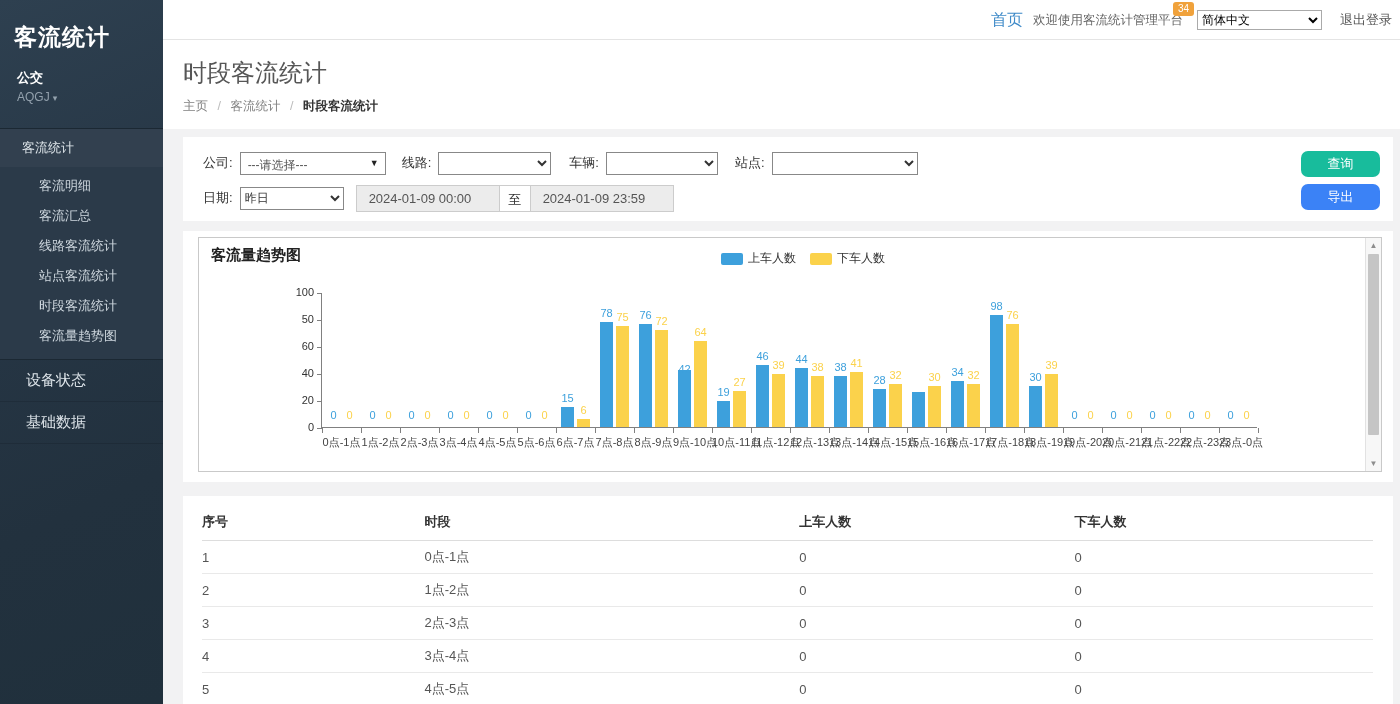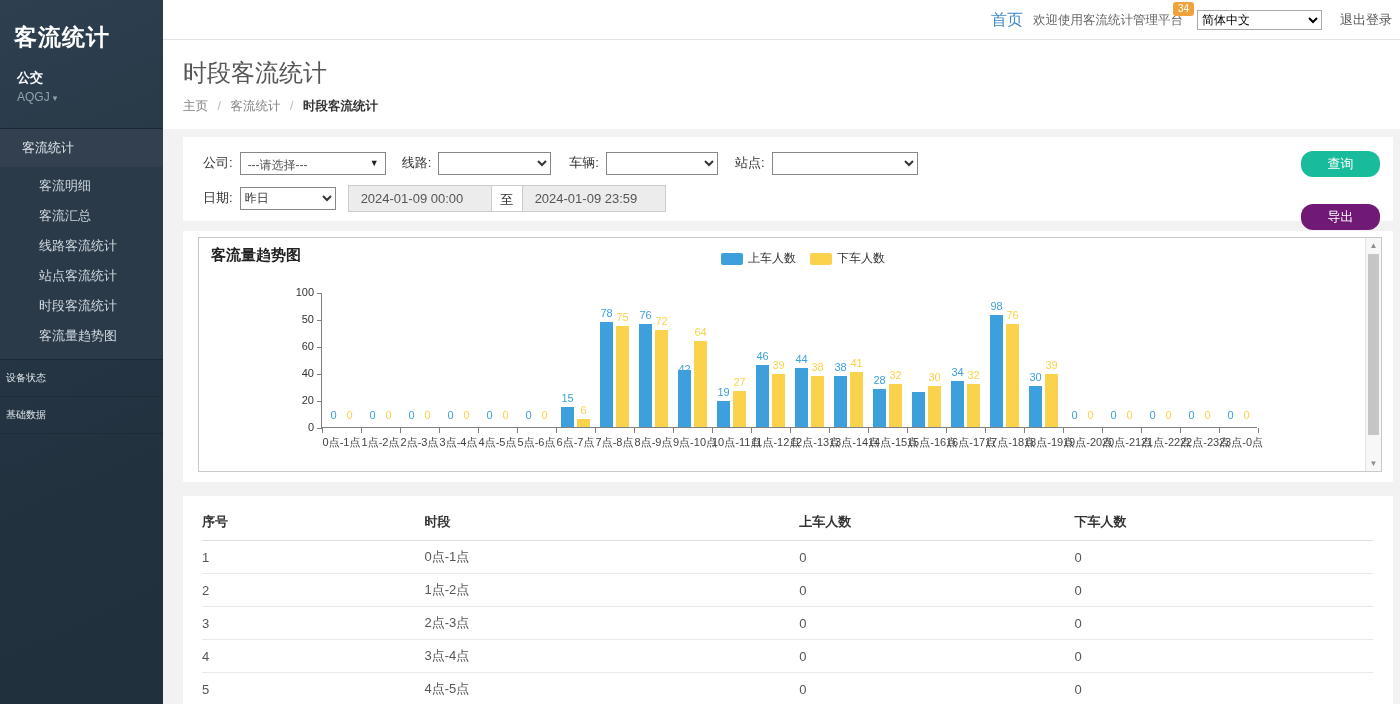--- a/index.html
+++ b/index.html
@@ -12,21 +12,21 @@
   .logo-title { padding:22px 14px 0 14px; font-size:23px; font-weight:bold; color:#fff; letter-spacing:1px; }
   .org { padding:16px 16px 0 17px; font-size:13px; font-weight:bold; color:#fff; }
   .account { padding:3px 16px 0 17px; font-size:12px; color:#93a1ad; }
   .account .caret { font-size:9px; margin-left:3px; }
   .menu { margin-top:24px; border-top:1px solid #1b2833; }
   .menu-section-expanded { background:#2b3a49; border-bottom:1px solid #1b2833; }
   .menu-header { display:block; padding:10px 10px 10px 22px; font-size:13px; color:#dde4e9;
     background:#32404f; cursor:pointer; }
   .submenu { padding:4px 0 8px 0; }
   .submenu-item { padding:6px 8px 6px 39px; font-size:13px; color:#cfd8df; cursor:pointer; }
-  .menu-item { display:block; padding:11px 10px 11px 6px; font-size:10px; color:#dde4e9;
+  .menu-item { display:block; padding:11px 10px 11px 26px; font-size:15px; color:#dde4e9;
     border-bottom:1px solid rgba(0,0,0,0.12); cursor:pointer; }
 
   
   .main { position:absolute; left:163px; top:0; width:1237px; height:704px; }
 
   .topbar { height:40px; background:#fff; border-bottom:1px solid #e4e4e4; position:relative; }
   .topbar-right { position:absolute; right:8px; top:0; height:40px; display:flex; align-items:center; }
   .home-link { color:#3e8ac8; font-size:16px; margin-right:10px; cursor:pointer; }
   .welcome { color:#666; font-size:12.5px; margin-right:14px; }
   .lang-wrap { position:relative; margin-right:18px; }
@@ -49,29 +49,29 @@
   .filter-panel { position:relative; height:84px; padding:13px 0 0 20px; margin-bottom:10px; }
   .filter-row { display:flex; align-items:center; height:26px; margin-bottom:9px; font-size:13px; color:#333; }
   .flabel { margin-right:7px; }
   .sel-custom { position:relative; width:146px; height:23px; border:1px solid #888; background:#fff;
     font-size:12px; color:#555; padding:4px 18px 0 7px; cursor:pointer; }
   .sel-custom .arrow-filled { position:absolute; right:6px; top:5px; font-size:9px; color:#222; }
   select.native { height:23px; font-size:12px; border:1px solid #888; background:#fff; color:#333; }
   .w-line { width:113px; margin-right:18px; }
   .w-veh { width:112px; margin-right:16px; }
   .w-sta { width:146px; }
-  .w-date { width:96px; }
+  .w-date { width:104px; }
   .gap-line { margin-right:16px; } .gap-veh { margin-right:17px; }
   .date-group { display:flex; margin-left:12px; }
   .date-input { width:144px; height:27px; background:#ececec; border:1px solid #ccc; font-size:13px;
     color:#555; padding:0 12px; font-family:"Liberation Sans",sans-serif; }
   .date-sep { width:30px; height:27px; background:#fff; border:1px solid #ccc; border-left:none; border-right:none;
     text-align:center; line-height:27px; font-size:13px; color:#333; }
   .btn-col { position:absolute; right:13px; top:14px; display:flex; flex-direction:column; }
-  .btn { width:79px; height:26px; border:none; border-radius:12px; color:#fff; font-size:13px; cursor:pointer;
+  .btn { width:79px; height:26px; border:none; border-radius:7px; color:#fff; font-size:13px; cursor:pointer;
     font-family:"Liberation Sans",sans-serif; }
   .btn-search { margin-bottom:7px; }
 
   
   .chart-panel { height:251px; padding:6px 11px 0 15px; margin-bottom:14px; }
   .chart-box { position:relative; height:235px; border:1px solid #c9c9c9; background:#fff; overflow:hidden; }
   .chart-title { position:absolute; left:12px; top:8px; font-size:15px; font-weight:bold; color:#222; }
   .legend { position:absolute; left:522px; top:12px; display:flex; align-items:center; font-size:12px; color:#333; }
   .legend-item { display:flex; align-items:center; margin-right:14px; cursor:pointer; }
   .legend-swatch { width:22px; height:12px; border-radius:2px; margin-right:5px; }
@@ -179,21 +179,21 @@
           <option>昨日</option>
         </select>
         <div class="date-group">
           <input class="date-input" readonly="" value="2024-01-09 00:00" style="">
           <span class="date-sep">至</span>
           <input class="date-input" readonly="" value="2024-01-09 23:59" style="">
         </div>
       </div>
       <div class="btn-col">
         <button class="btn btn-search" style="background: rgb(24, 188, 156);">查询</button>
-        <button class="btn btn-export" style="background: #701a75; margin-top: 20px;">导出</button>
+        <button class="btn btn-export" style="background: #3b82f6;">导出</button>
       </div>
     </div>
 
     <div class="panel chart-panel">
       <div class="chart-box">
         <div class="chart-title">客流量趋势图</div>
         <div class="legend">
           <span class="legend-item">
             <span class="legend-swatch" style="background: rgb(61, 160, 220);"></span>
             <span>上车人数</span>

